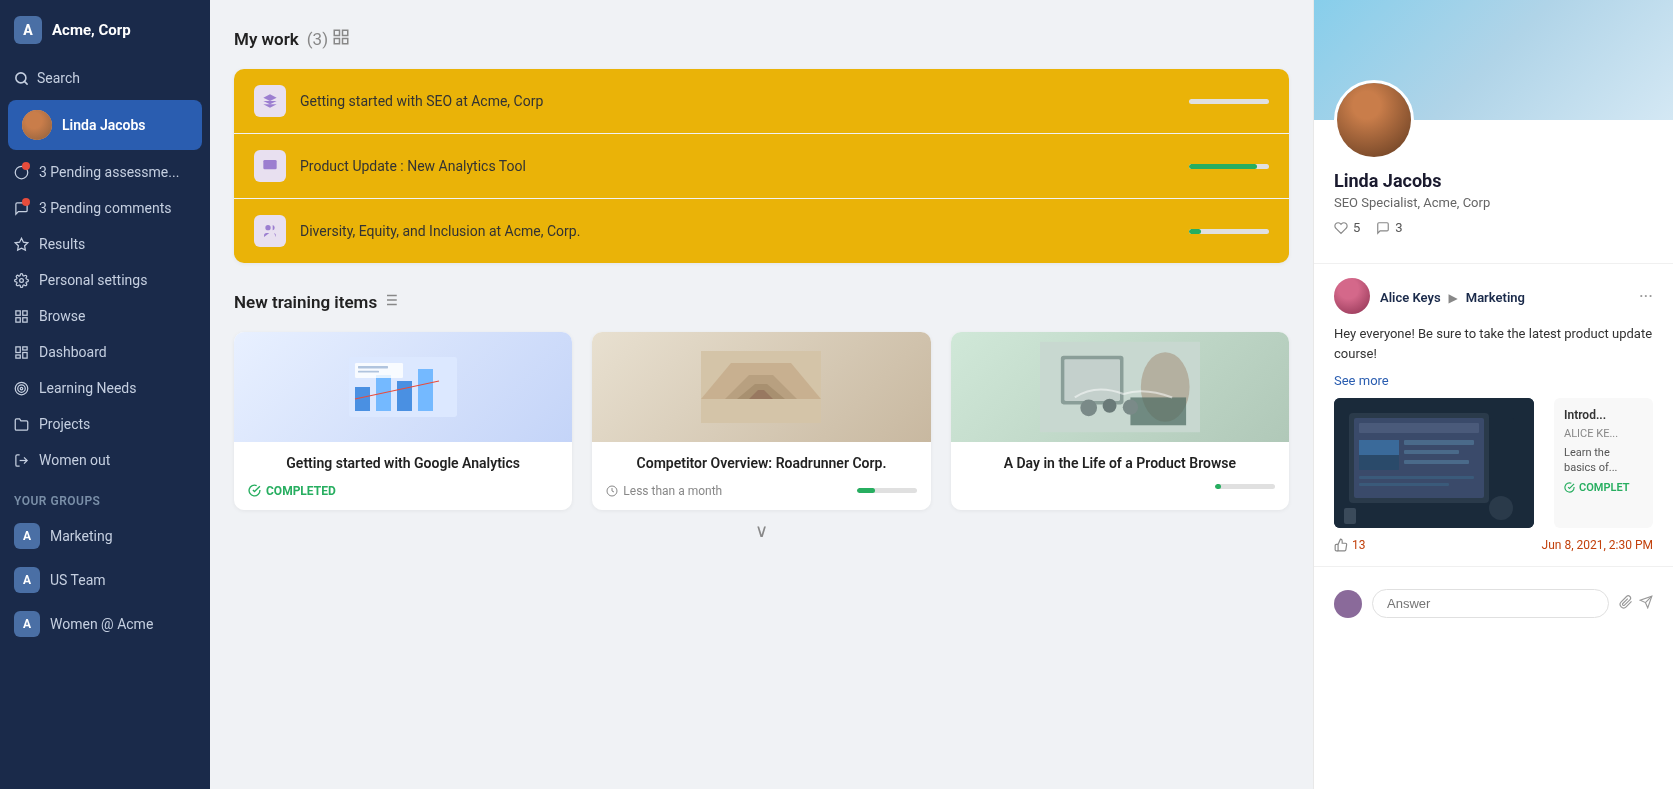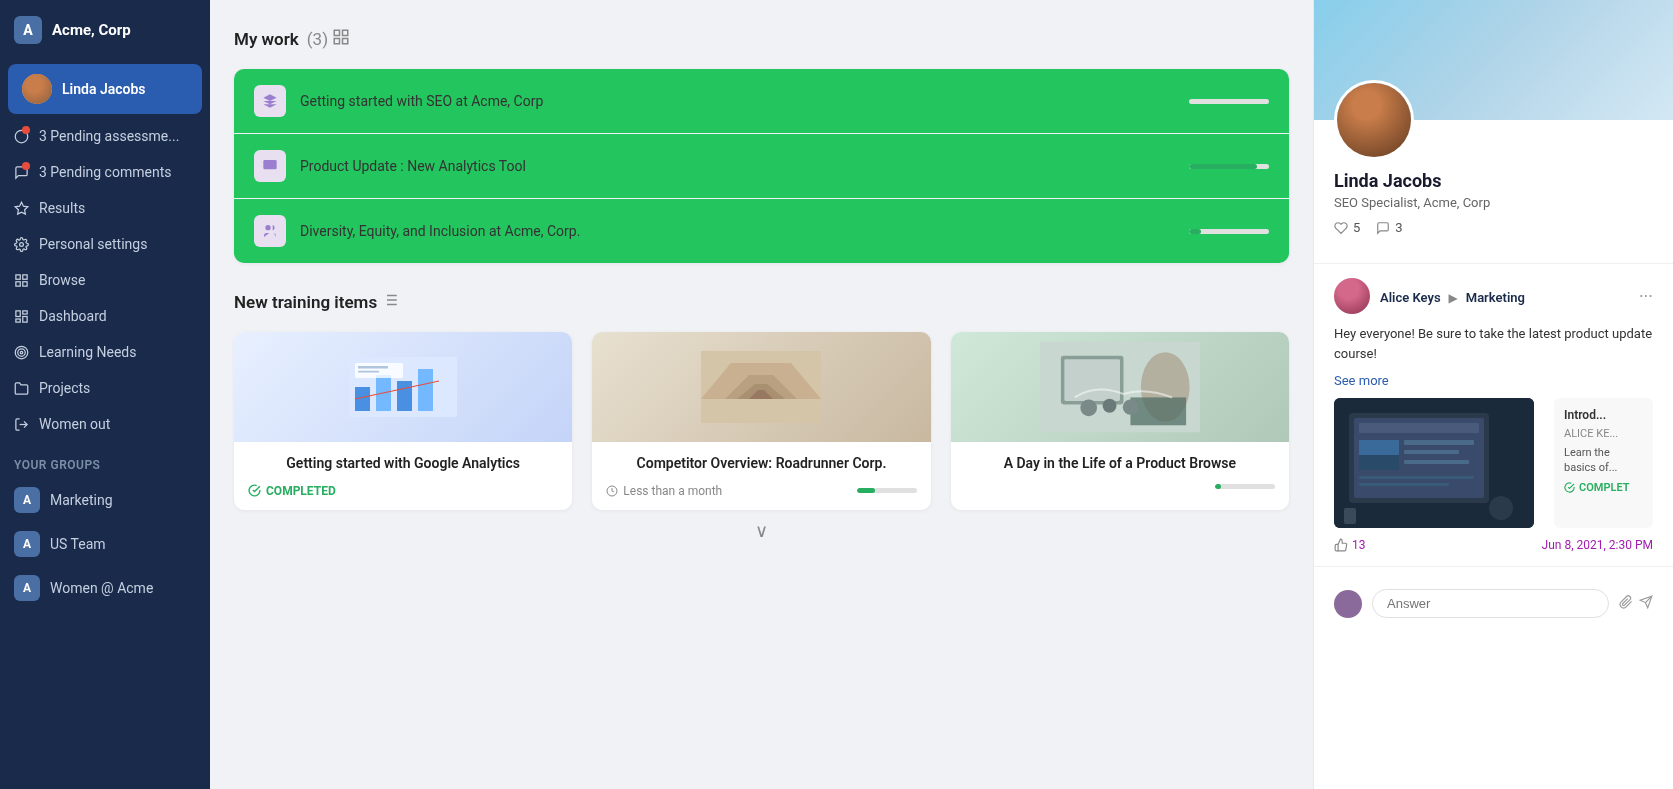--- a/index.html
+++ b/index.html
@@ -118,21 +118,21 @@
     }
 
     .section-header {
       display: flex;
       align-items: center;
       margin-bottom: 16px;
     }
 
     
     .my-work-card {
-      background: #22c55e;
+      background: #eab308;
       border-radius: 10px;
       padding: 0;
       margin-bottom: 24px;
       box-shadow: 0 1px 4px rgba(0,0,0,0.06);
     }
     .work-item {
       display: flex;
       align-items: center;
       padding: 16px 20px;
       border-bottom: 1px solid #f0f2f5;
@@ -369,21 +369,21 @@
       align-items: center;
       gap: 4px;
       color: #27ae60;
       font-size: 11px;
       font-weight: 600;
     }
     .post-actions {
       display: flex;
       align-items: center;
       font-size: 12px;
-      color: #a21caf;
+      color: #c2410c;
     }
     .like-btn {
       display: flex; align-items: center; gap: 4px;
       cursor: pointer;
     }
     .post-timestamp { margin-left: auto; }
 
     
     .comment-area {
       display: flex;
@@ -436,20 +436,27 @@
   </style>
 </head>
 <body>
 
 <nav class="sidebar">
   <div class="sidebar-logo">
     <div class="logo-icon">A</div>
     <span>Acme, Corp</span>
   </div>
 
+  <div class="sidebar-search">
+    <svg width="15" height="15" viewBox="0 0 24 24" fill="none" stroke="#c5cfe0" stroke-width="2.5" stroke-linecap="round">
+      <circle cx="11" cy="11" r="8"></circle>
+        <line x1="21" y1="21" x2="16.65" y2="16.65"></line>
+    </svg>
+    <span>Search</span>
+  </div>
 
   <div class="sidebar-user">
     <div class="user-avatar">
       <div class="user-avatar-img"></div>
     </div>
     <span>Linda Jacobs</span>
   </div>
 
   <div class="sidebar-nav-item" style="position:relative">
     <div class="badge-dot"></div>

